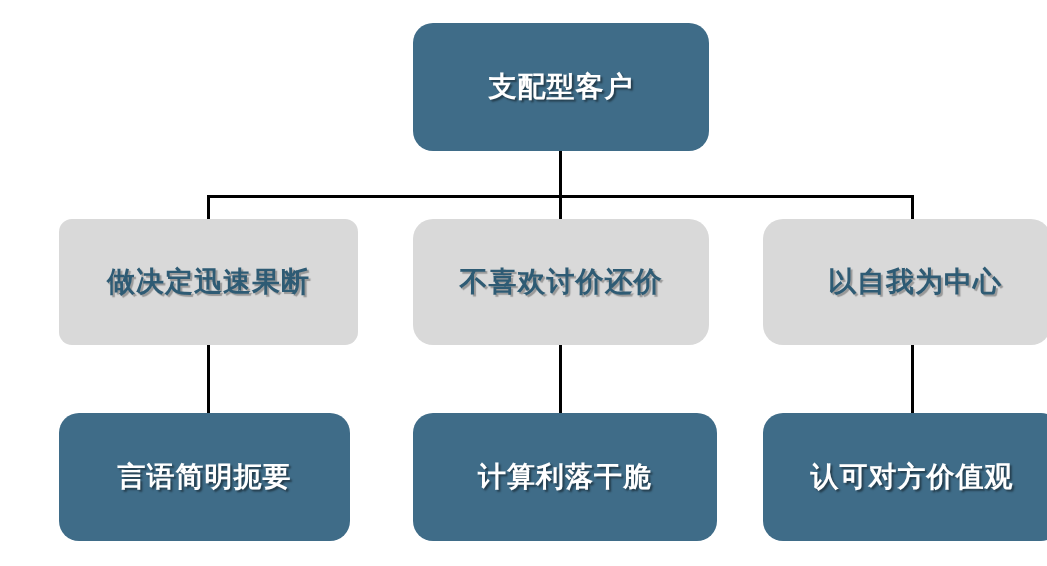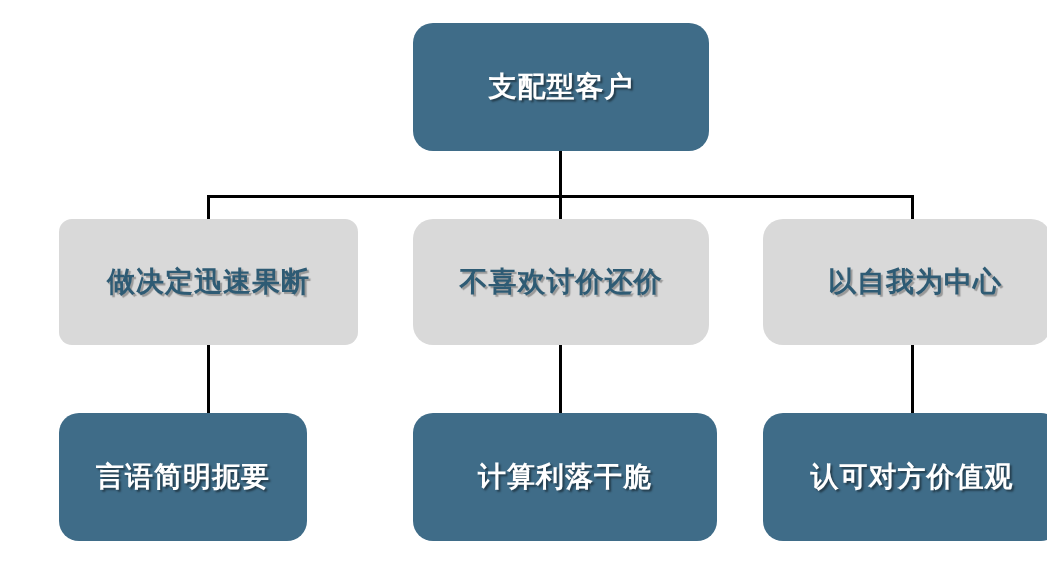--- a/index.html
+++ b/index.html
@@ -36,21 +36,21 @@
   .node.gray {
     background: var(--node-gray, #d9d9d9);
     color: var(--text-dark, #2e5b74);
     text-shadow: 2px 2px 1px rgba(0,0,0,0.30);
   }
   
   .root-pos   { left: 377px; top: 23px;  width: 296px; height: 128px; }
   .mid-left   { left: 23px;  top: 219px; width: 299px; height: 126px; border-radius: 13px; }
   .mid-center { left: 377px; top: 219px; width: 296px; height: 126px; }
   .mid-right  { left: 727px; top: 219px; width: 288px; height: 126px; padding-left: 16px; }
-  .bot-left   { left: 23px;  top: 413px; width: 248px; height: 128px; }
+  .bot-left   { left: 23px;  top: 413px; width: 291px; height: 128px; }
   .bot-center { left: 377px; top: 413px; width: 304px; height: 128px; }
   .bot-right  { left: 727px; top: 413px; width: 298px; height: 128px; border-radius: 20px; }
   
   .line {
     position: absolute;
     background: var(--connector, #000000);
   }
   .v { width: 3px; }
   .h { height: 3px; }
   .l-root-stem { left: 523px; top: 151px; height: 46px; }

